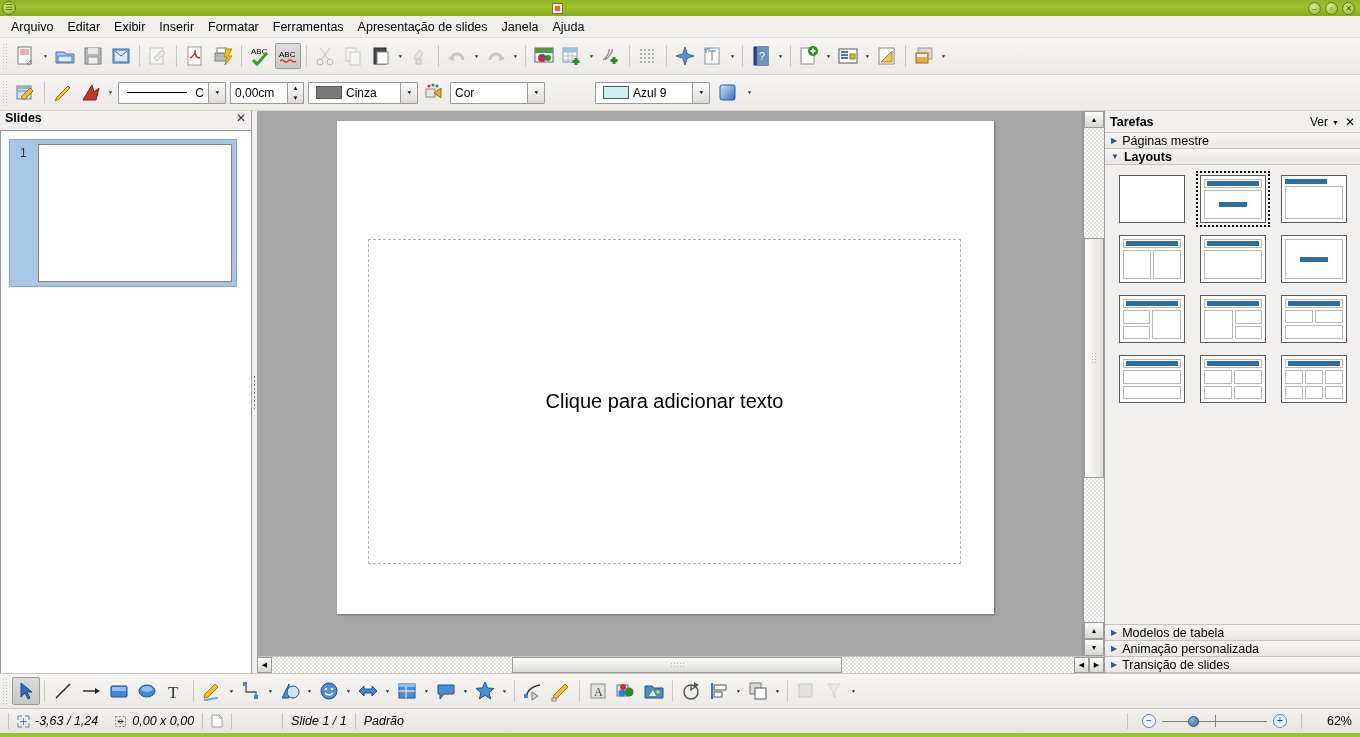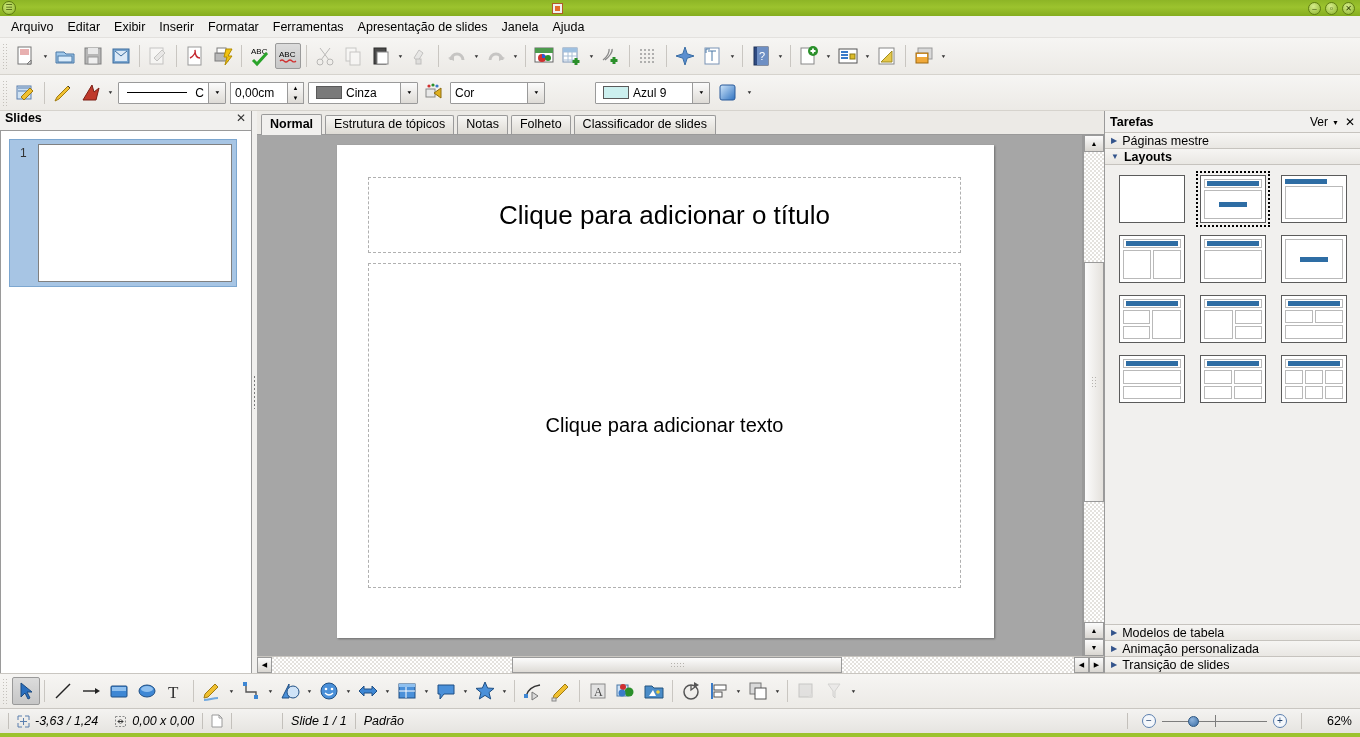--- a/index.html
+++ b/index.html
@@ -688,32 +688,24 @@
           <div class="page"></div>
         </div>
       </div>
     </div>
 
     <div class="vsplit">
       <div class="dots"></div>
     </div>
 
     <div class="center">
-      <div class="tabs">
-        <div class="tab active">Normal</div>
-        <div class="tab">Estrutura de tópicos</div>
-        <div class="tab">Notas</div>
-        <div class="tab">Folheto</div>
-        <div class="tab">Classificador de slides</div>
-      </div>
 
       <div class="canvas-wrap">
         <div class="canvas">
           <div class="slide-page">
-            <div class="ph ph-title">Clique para adicionar o título</div>
             <div class="ph ph-body">Clique para adicionar texto</div>
           </div>
         </div>
 
         <div class="vscroll">
           <div class="sb-btn">▲</div>
           <div class="sb-track">
             <div class="sb-thumb" style="top:110px; height:240px;">
               <div class="gdots"></div>
             </div>

